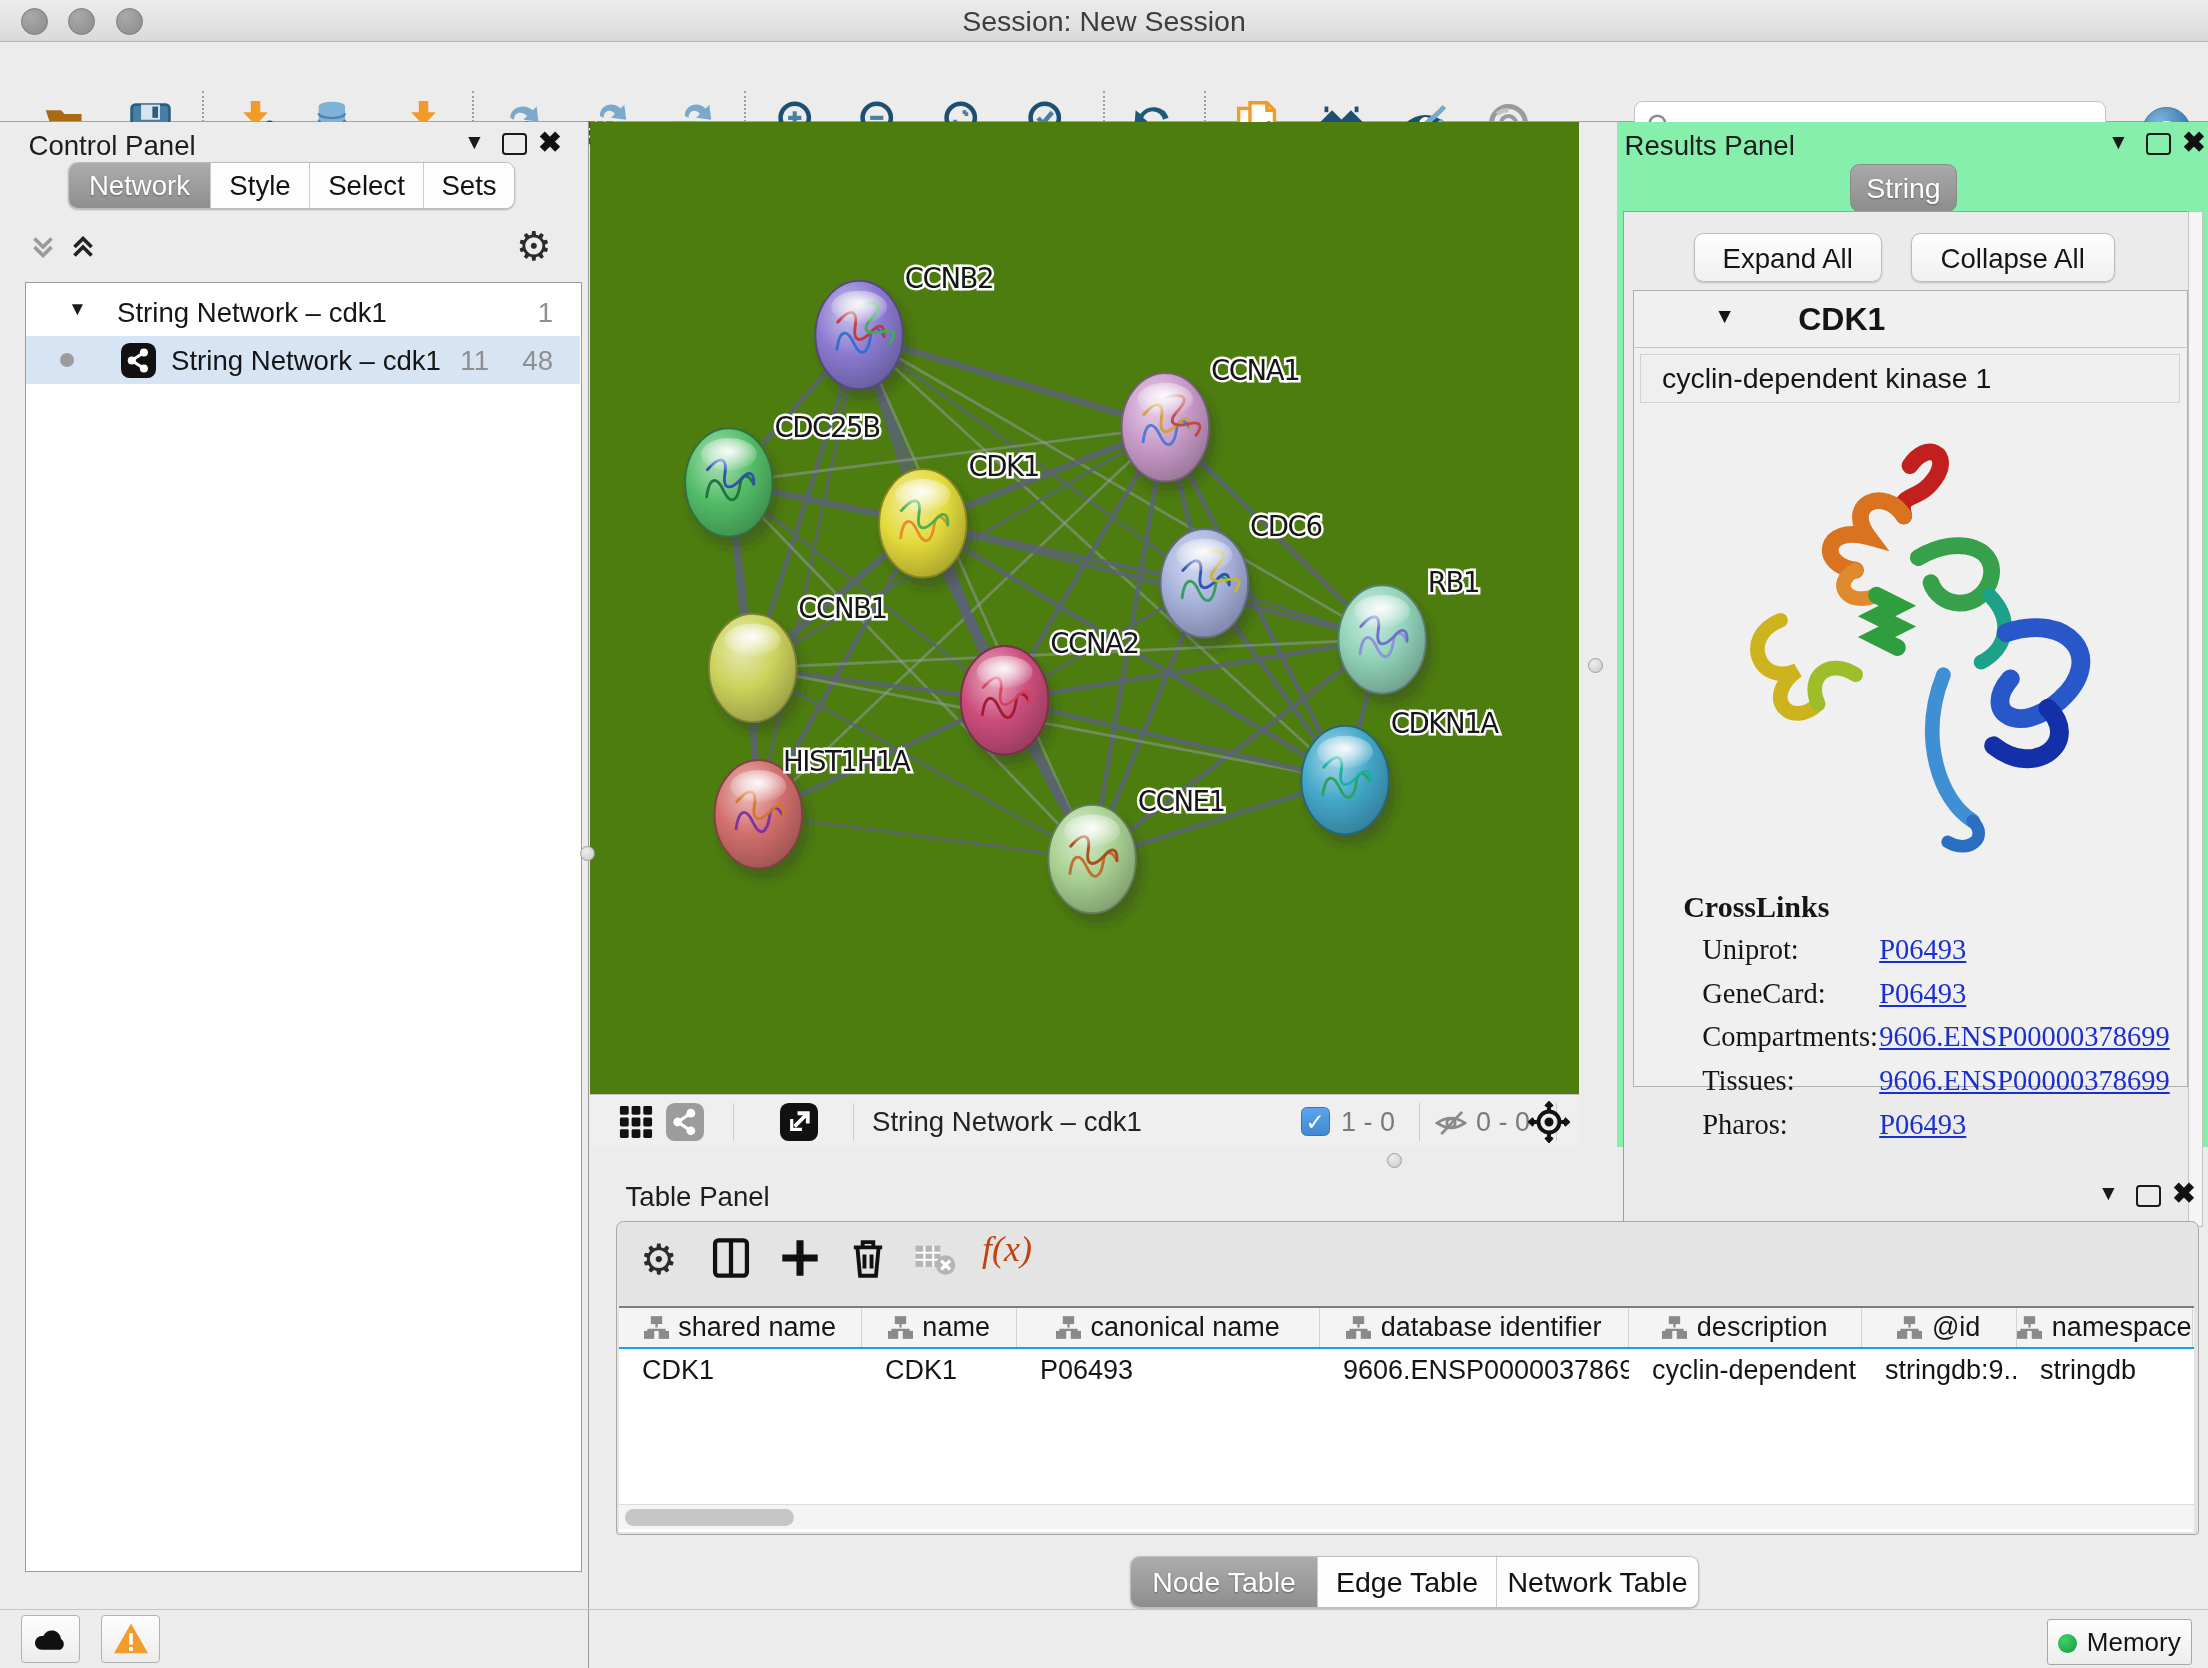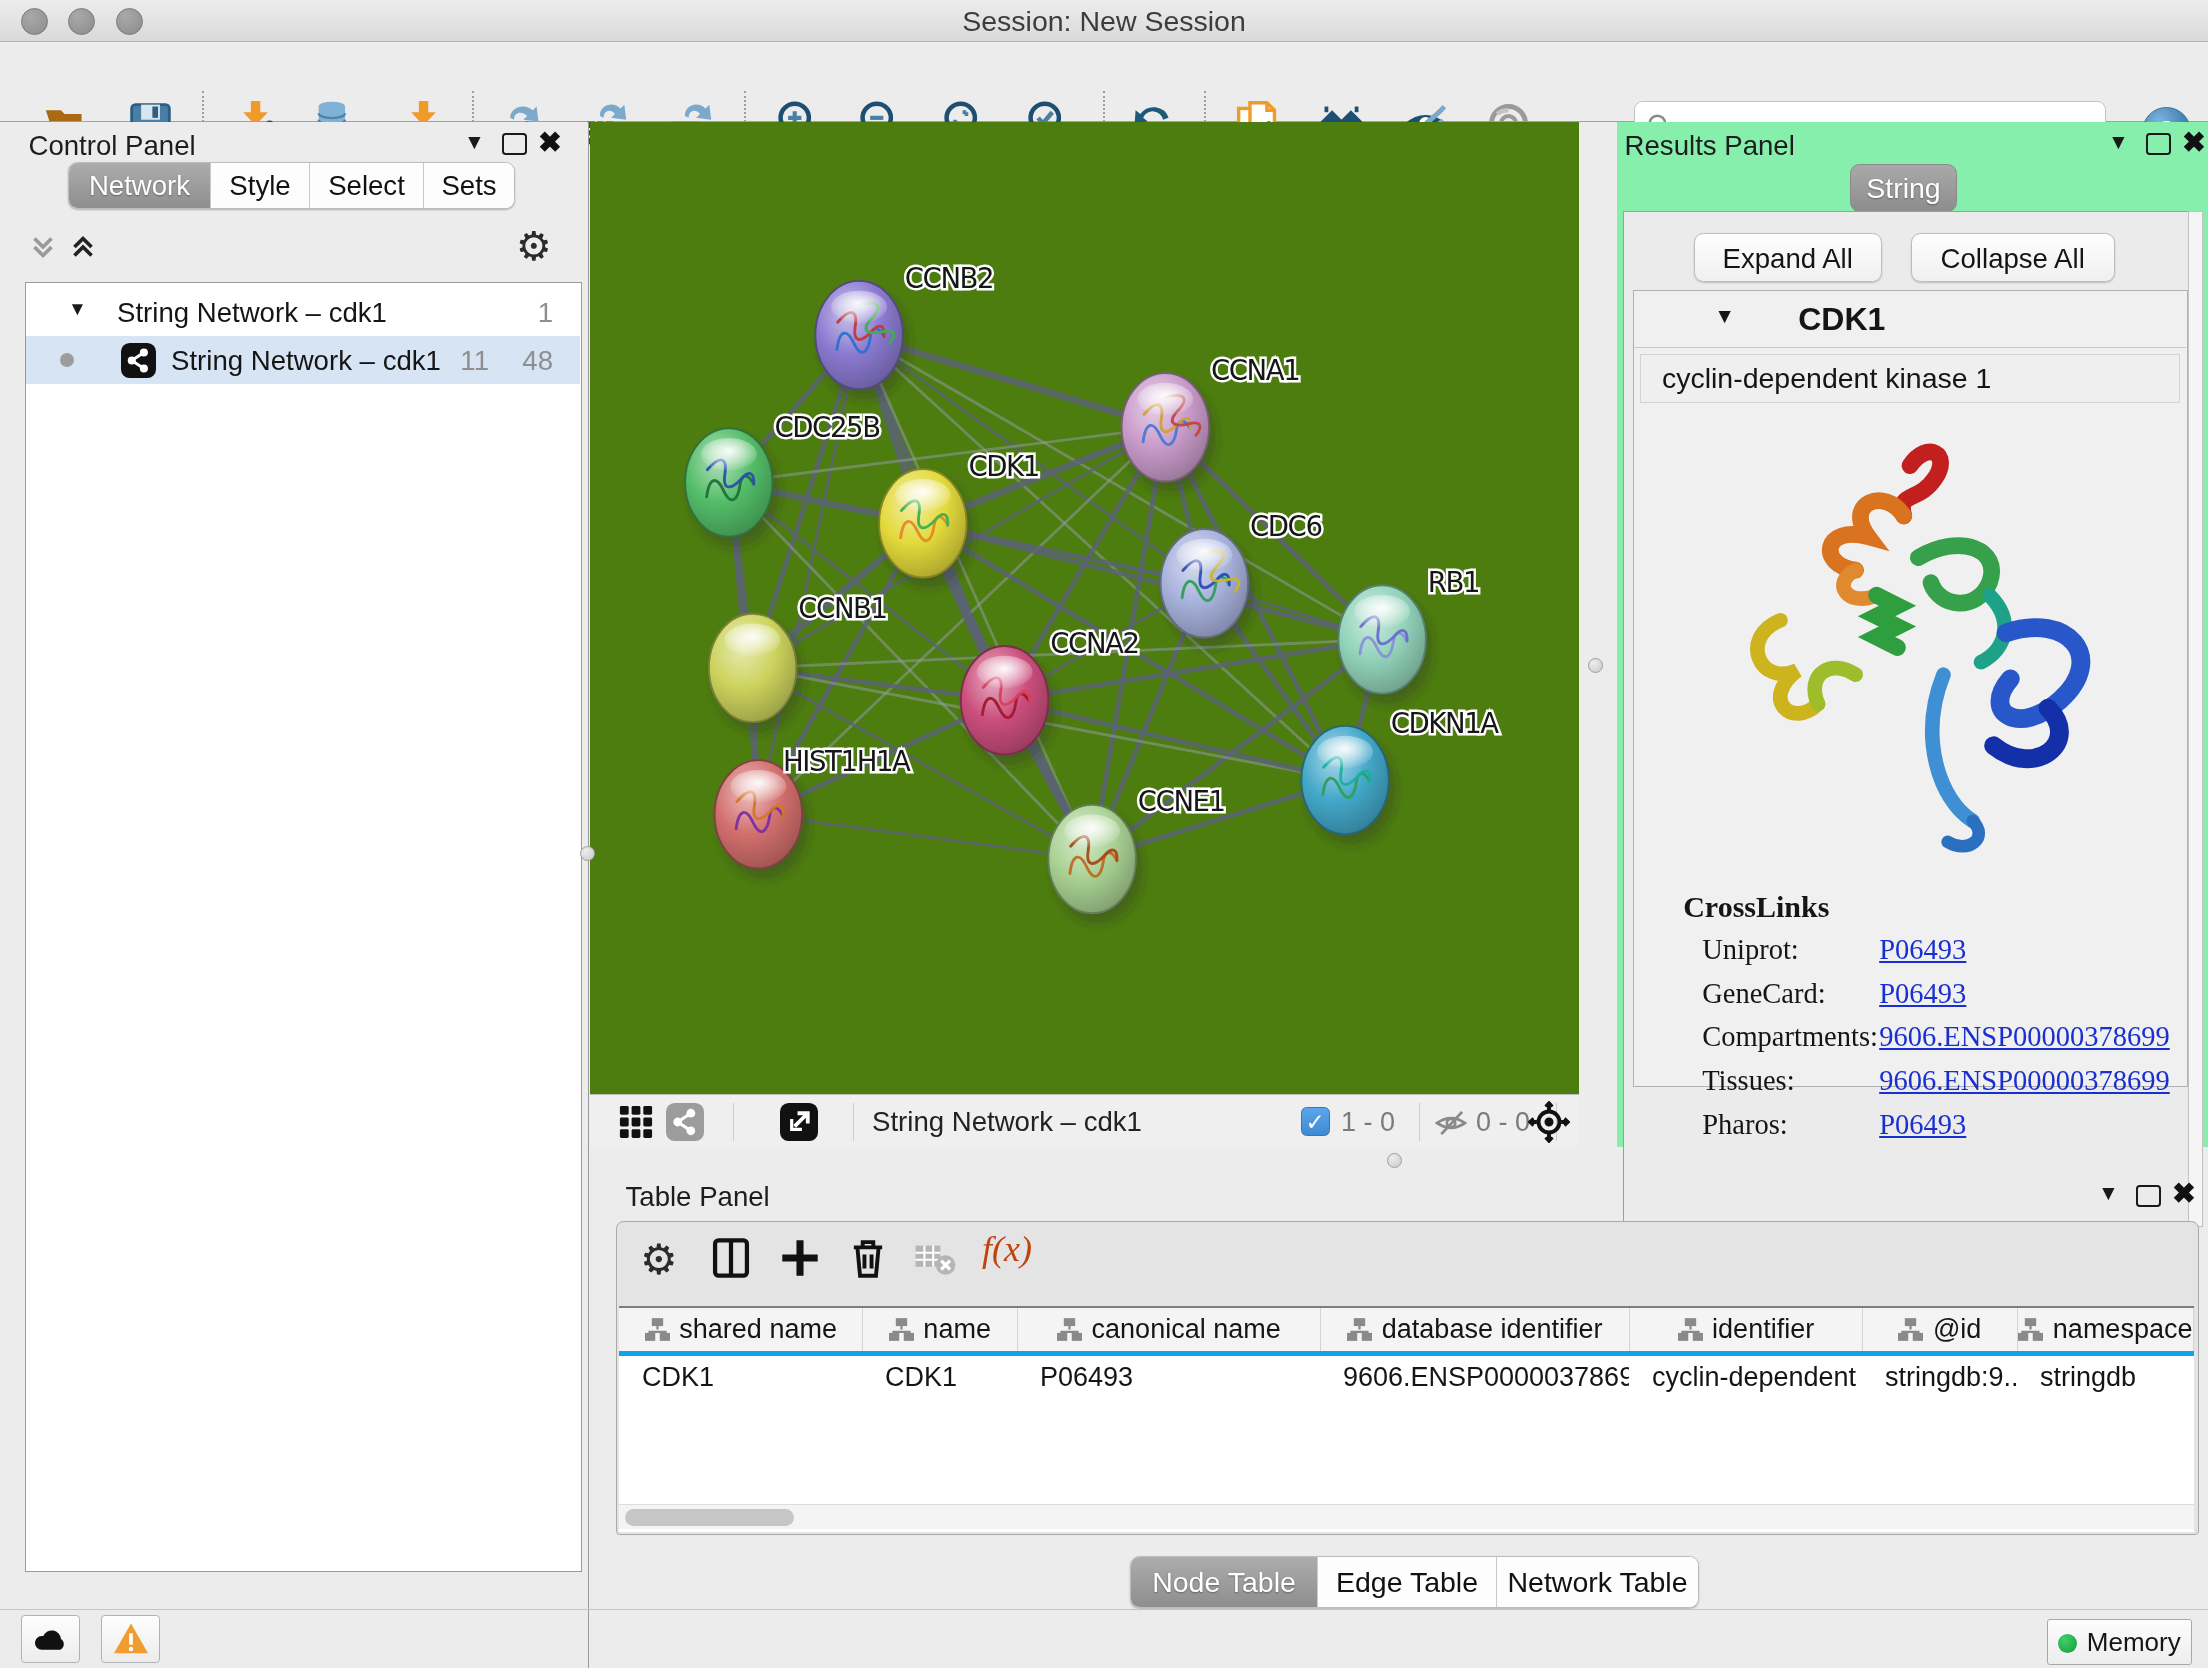--- a/index.html
+++ b/index.html
@@ -132,21 +132,21 @@
   #tp-title { position:absolute; left:9.5px; top:13.3px; }
   #tp-arrow { position:absolute; left:1482px; top:13.3px; }
   #tp-float { position:absolute; left:1520px; top:17px; }
   #tp-x { position:absolute; left:1556px; top:13.3px; }
   #tp-box { position:absolute; left:0; top:53px; width:1583px; height:314px;
     background:#e4e4e4; border:1.9px solid #a8a8a8; border-radius:7.6px 7.6px 3.8px 3.8px; }
   .tp-tool { position:absolute; top:13.3px; width:49px; height:55px; }
   #tp-fx { font-family:Liberation Serif, serif; font-style:italic; font-size:36px; color:#c2410c; }
   #tp-table { position:absolute; left:1.9px; top:84px; width:1575px; height:226px; background:#fff;
     border-top:2.9px solid #7e7e7e; overflow:hidden; }
-  #tp-headrow { display:flex; height:48px; background:#f4f4f4; border-bottom:5px solid #0ea5e9;justify-content:flex-end; }
+  #tp-headrow { display:flex; height:41px; background:#f4f4f4; border-bottom:2px solid #0ea5e9; }
   .th { display:flex; align-items:center; justify-content:center; gap:9.5px; font-size:27px;
     border-right:1px solid #d4d4d4; overflow:hidden; white-space:nowrap; flex:none; }
   #tp-datarow { display:flex; height:42px; }
   .td { font-size:27px; padding:5.7px 0 0 23px; overflow:hidden; white-space:nowrap; flex:none; }
   .c0{width:243px;} .c1{width:155px;} .c2{width:303px;} .c3{width:309px;}
   .c4{width:233px;} .c5{width:155px;} .c6{width:176px;}
   #tp-hscroll { position:absolute; left:1.9px; top:282px; width:1575px; height:25px;
     background:#f4f4f4; border-top:1px solid #ddd; }
   #tp-thumb { position:absolute; left:5.7px; top:3.8px; width:169px; height:17px;
     background:#c6c6c6; border-radius:8.6px; }
@@ -804,21 +804,21 @@
               </svg>
               <span>database identifier</span>
             </div>
           <div class="th c4">
               <svg width="25" height="25" viewBox="0 0 22 22" fill="none" stroke="#8a8a8a" stroke-width="2">
                 <rect x="7" y="2" width="8" height="5" fill="#8a8a8a"></rect>
                 <path d="M11 7 v4 M4 15 v-2 h14 v2"></path>
                 <rect x="1" y="15" width="7" height="5" fill="#8a8a8a"></rect>
                 <rect x="14" y="15" width="7" height="5" fill="#8a8a8a"></rect>
               </svg>
-              <span>identifier</span>
+              <span>description</span>
             </div>
           <div class="th c5">
               <svg width="25" height="25" viewBox="0 0 22 22" fill="none" stroke="#8a8a8a" stroke-width="2">
                 <rect x="7" y="2" width="8" height="5" fill="#8a8a8a"></rect>
                 <path d="M11 7 v4 M4 15 v-2 h14 v2"></path>
                 <rect x="1" y="15" width="7" height="5" fill="#8a8a8a"></rect>
                 <rect x="14" y="15" width="7" height="5" fill="#8a8a8a"></rect>
               </svg>
               <span>@id</span>
             </div>

